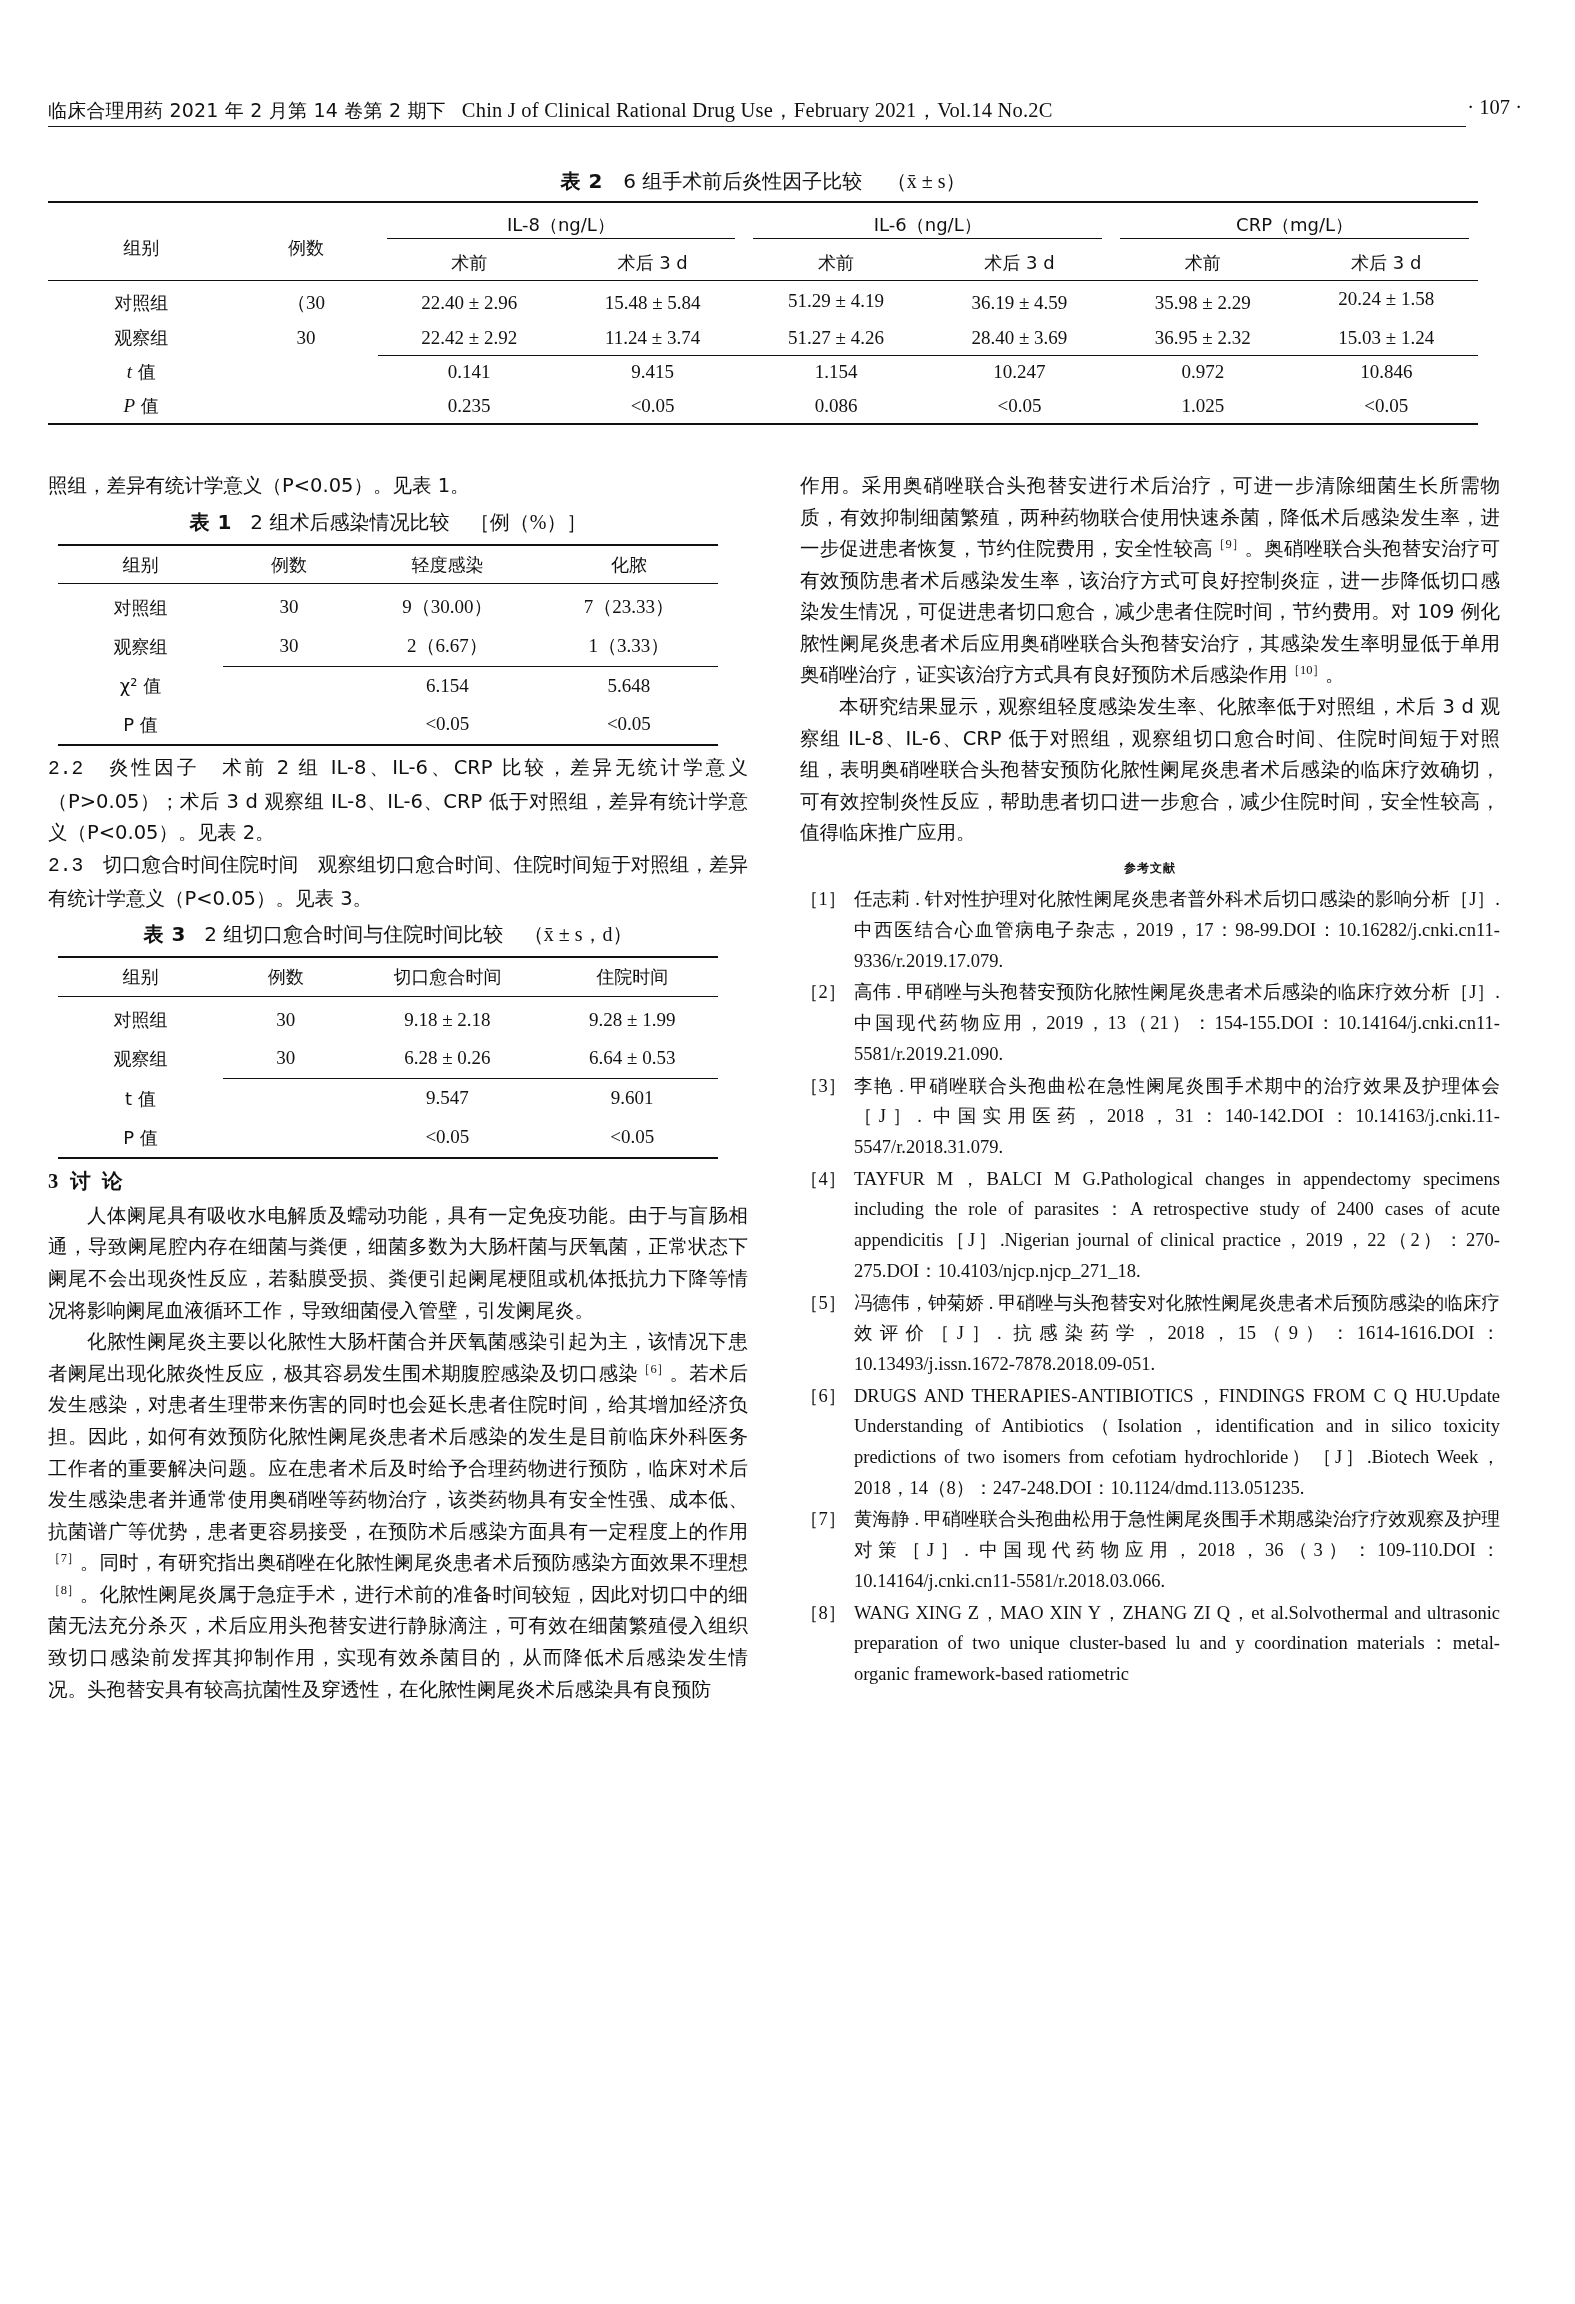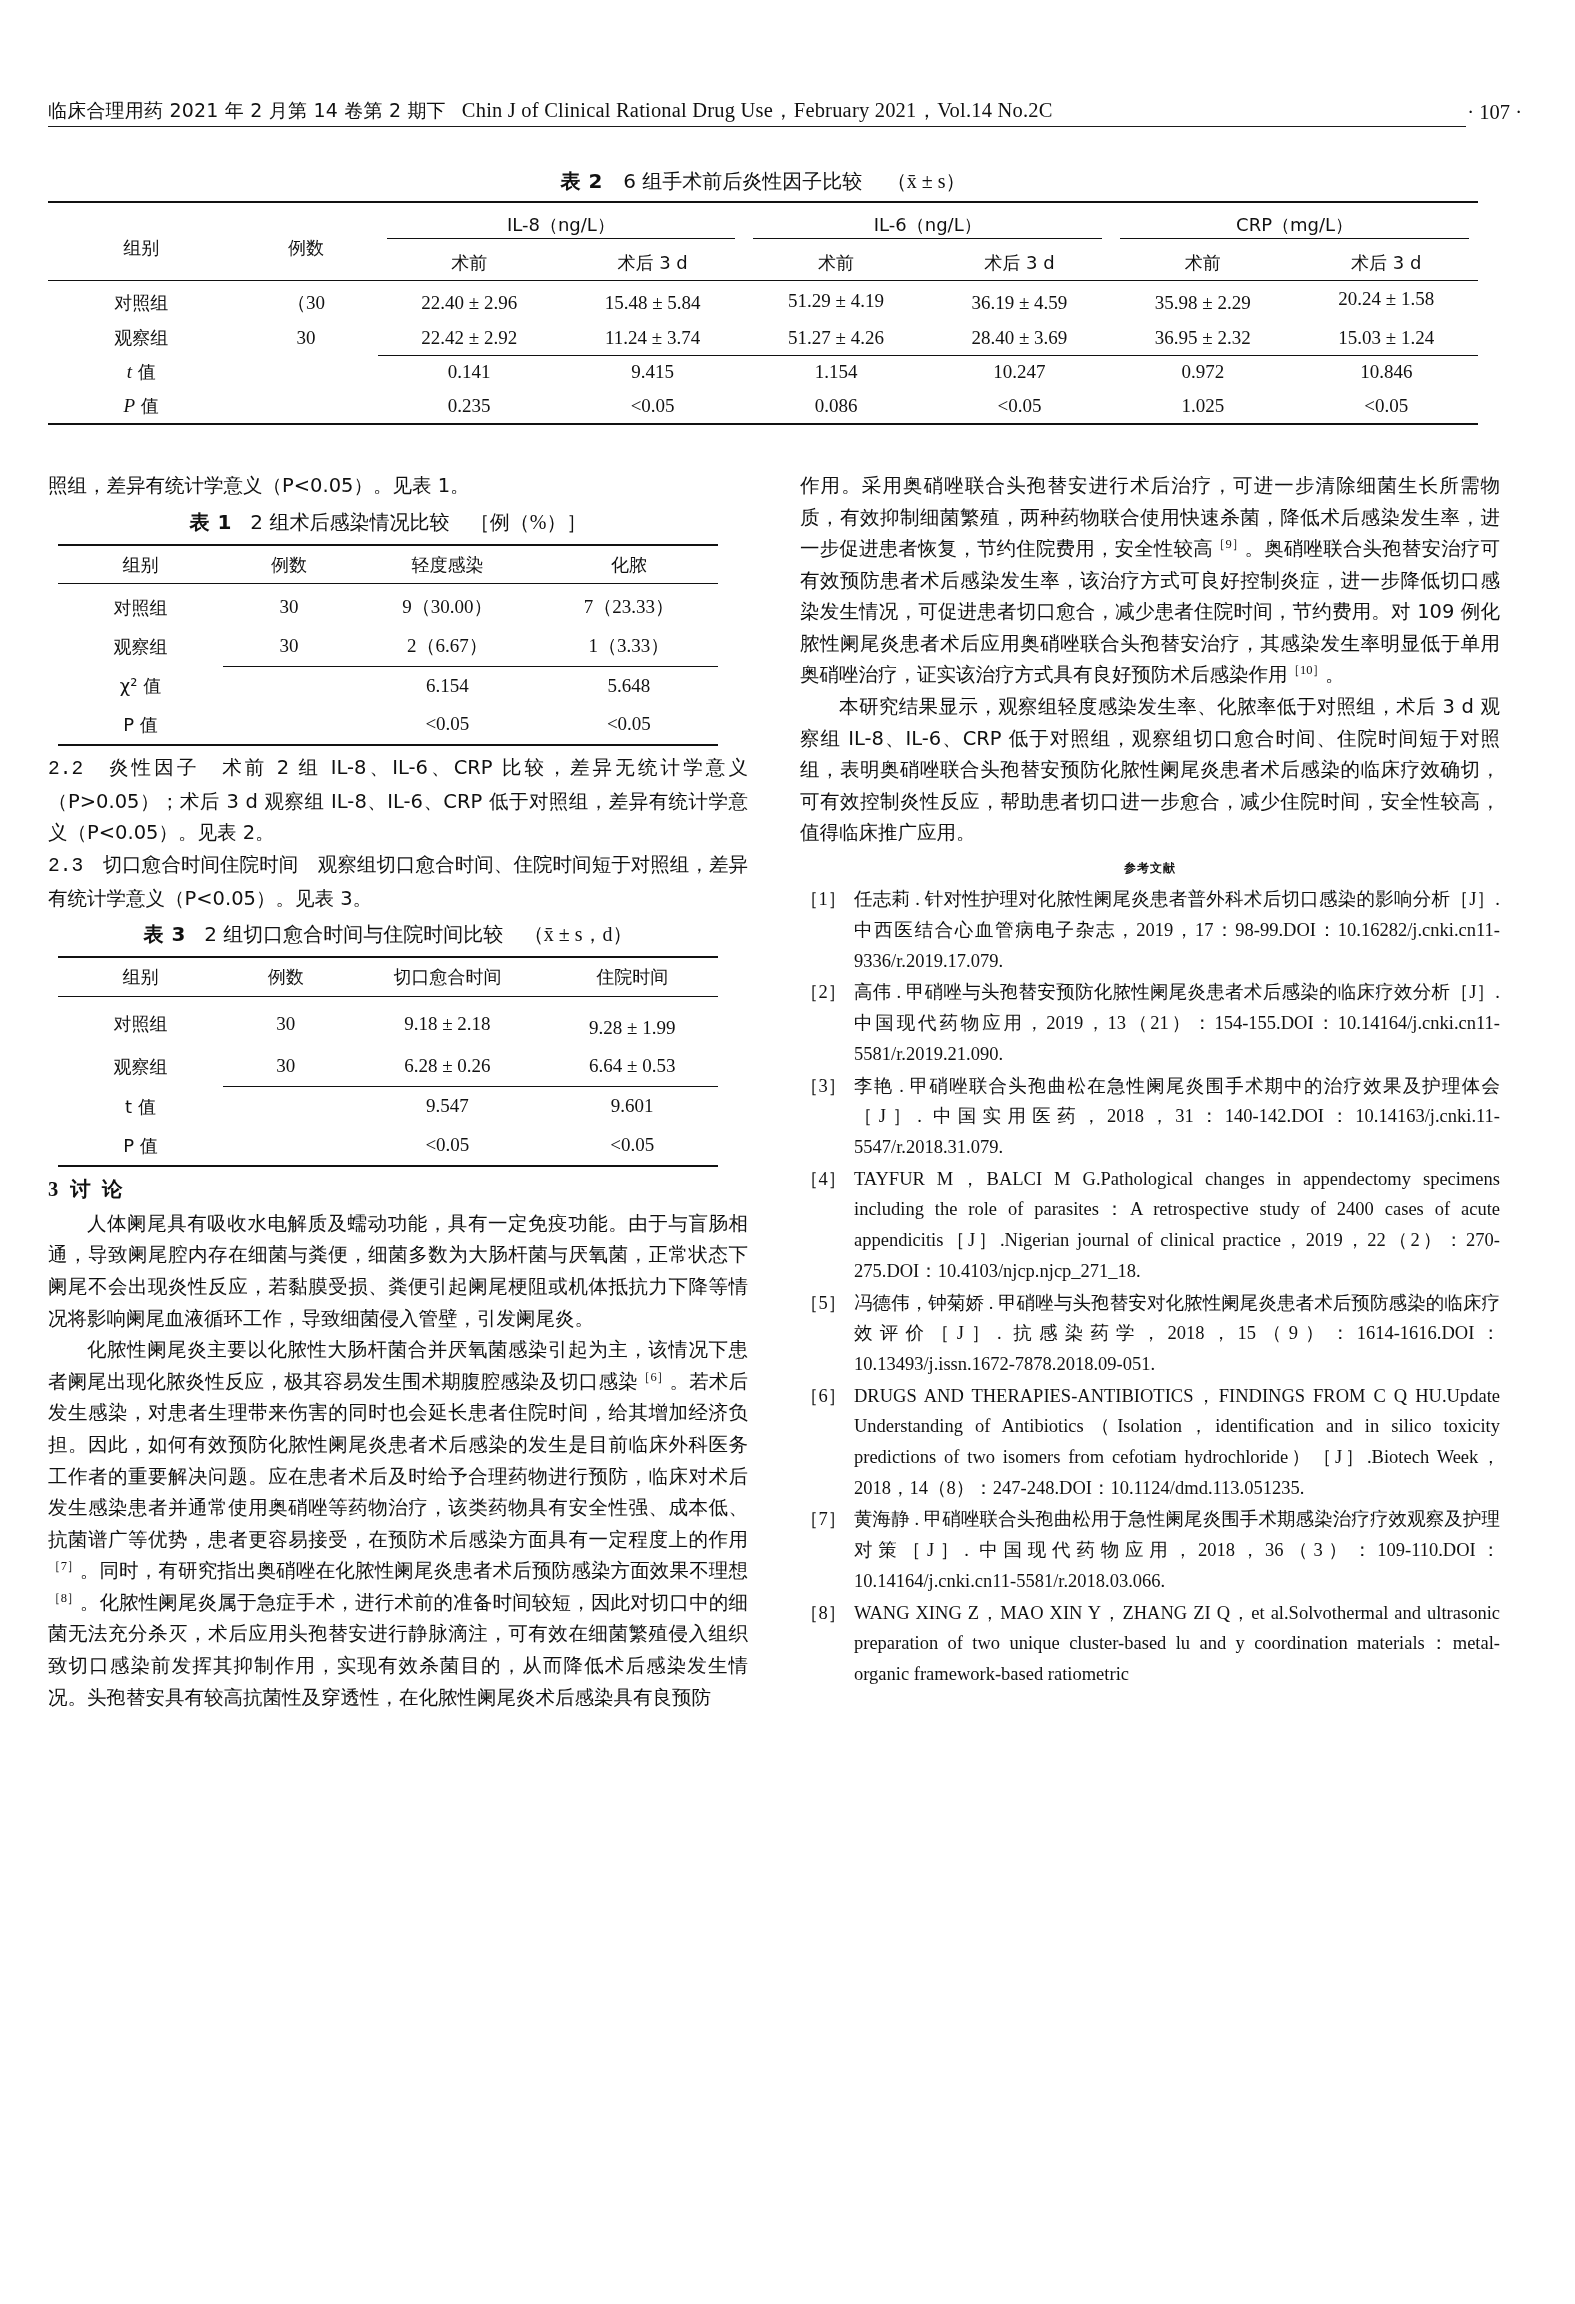--- a/index.html
+++ b/index.html
@@ -23,21 +23,21 @@
     padding: 0;
   }
 
   
   .runhead {
     position: absolute;
     left: 48px;
     top: 96px;
     width: 1480px;
     display: flex;
-    align-items: flex-end;
+    align-items: flex-start;
   }
   .runhead-left {
     font-size: 20.5px;
     letter-spacing: .2px;
     white-space: nowrap;
   }
   .runhead-left .cn { font-family: "DejaVu Sans", sans-serif; font-size: 19px; }
   .runhead-left .en { margin-left: 16px; }
   .runhead-page {
     margin-left: auto;
@@ -354,21 +354,21 @@
             <tr class="rule-top rule-thin-b">
           <td class="cnf">组别</td>
           <td class="cnf">例数</td>
           <td class="cnf">切口愈合时间</td>
           <td class="cnf">住院时间</td>
         </tr>
         <tr>
           <td class="cnf" style="padding-top:8px">对照组</td>
           <td style="padding-top:8px">30</td>
           <td style="padding-top:8px">9.18 ± 2.18</td>
-          <td style="padding-top:16px">9.28 ± 1.99</td>
+          <td style="padding-top:8px">9.28 ± 1.99</td>
         </tr>
         <tr>
           <td class="cnf">观察组</td>
           <td>30</td>
           <td>6.28 ± 0.26</td>
           <td>6.64 ± 0.53</td>
         </tr>
         <tr>
           <td class="cnf">t 值</td>
           <td class="rule-thin-t"></td>

